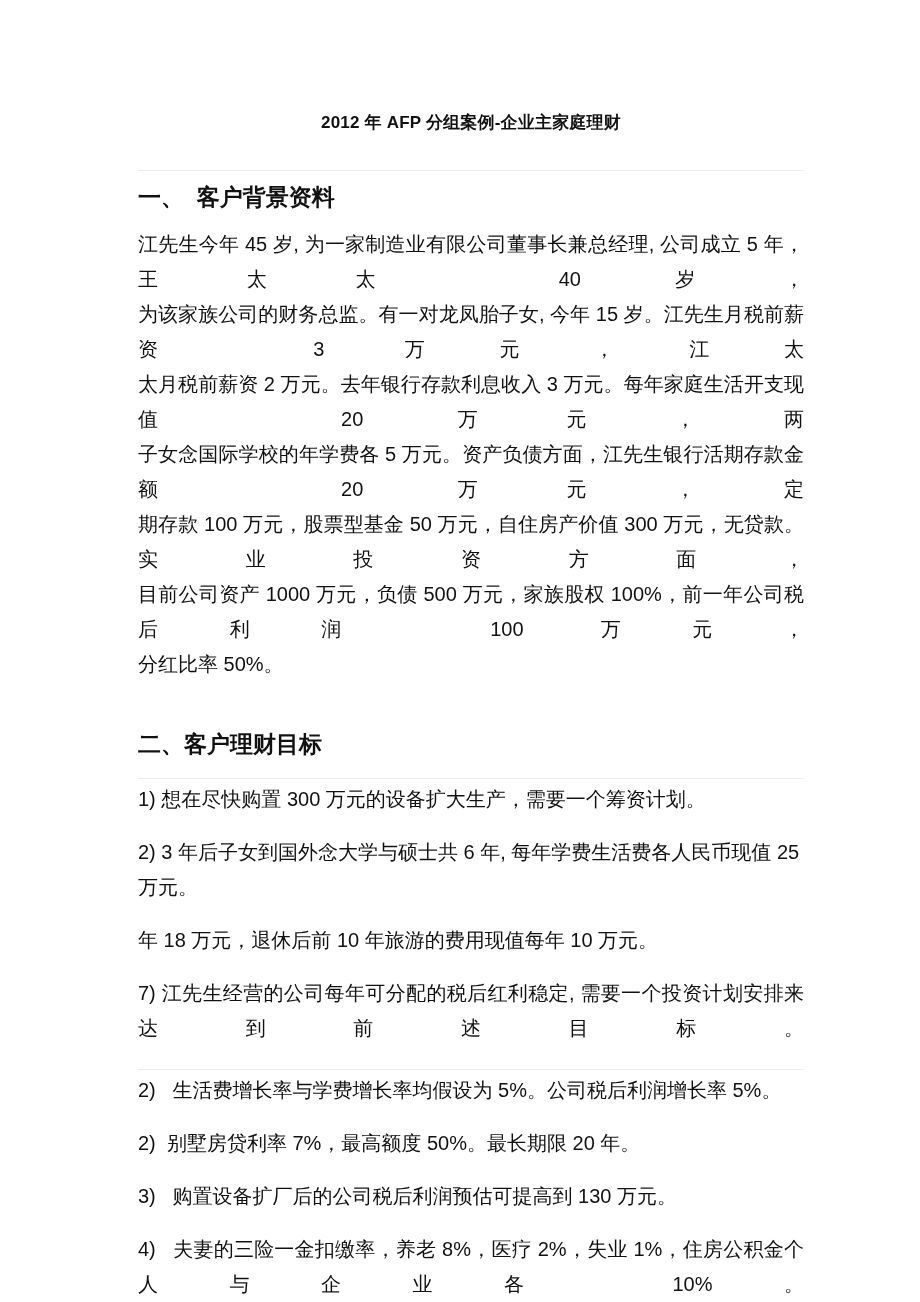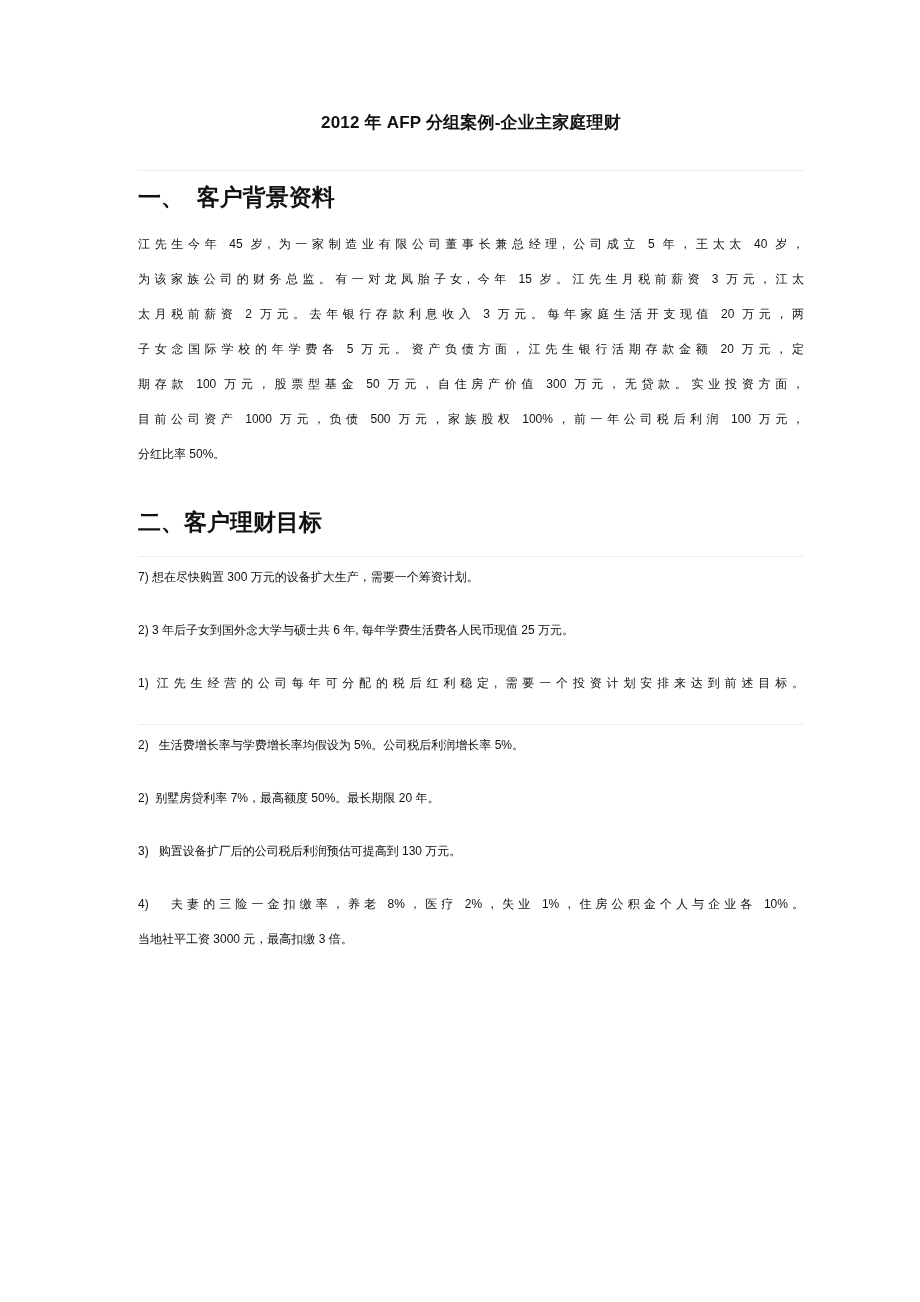--- a/index.html
+++ b/index.html
@@ -32,25 +32,25 @@
   .rule-a { margin-top: 34px; }
   .rule-b { margin-top: 22px; }
   .rule-c { margin-top: 23px; }
   .heading {
     font-size: 23px;
     font-weight: 700;
     line-height: 24px;
     white-space: pre-wrap;
   }
   .h1 { margin-top: 14px; }
-  .h2 { margin-top: 38px; }
+  .h2 { margin-top: 50px; }
   .h3 { margin-top: 72px; }
   .para { margin-top: 18px; }
   .line {
-    font-size: 12px;
+    font-size: 20px;
     line-height: 35px;
     white-space: pre-wrap;
   }
   
   .jl {
     text-align: justify;
     text-align-last: justify;
   }
   .item-first { margin-top: 3px; }
   .item { margin-top: 18px; }
@@ -74,32 +74,33 @@
     <div class="line jl">期存款 100 万元，股票型基金 50 万元，自住房产价值 300 万元，无贷款。实业投资方面，</div>
     <div class="line jl">目前公司资产 1000 万元，负债 500 万元，家族股权 100%，前一年公司税后利润 100 万元，</div>
     <div class="line">分红比率 50%。</div>
   </div>
 
   <div class="heading h2">二、客户理财目标</div>
 
   <div class="rule rule-b"></div>
 
   <div class="item-first">
-    <div class="line">7) 想在尽快购置 300 万元的设备扩大生产，需要一个筹资计划。</div>
+    <div class="line">1) 想在尽快购置 300 万元的设备扩大生产，需要一个筹资计划。</div>
   </div>
 
   <div class="item">
     <div class="line">2) 3 年后子女到国外念大学与硕士共 6 年, 每年学费生活费各人民币现值 25 万元。</div>
   </div>
 
   <div class="item">
+    <div class="line">年 18 万元，退休后前 10 年旅游的费用现值每年 10 万元。</div>
   </div>
 
   <div class="item">
-    <div class="line jl">1) 江先生经营的公司每年可分配的税后红利稳定, 需要一个投资计划安排来达到前述目标。</div>
+    <div class="line jl">7) 江先生经营的公司每年可分配的税后红利稳定, 需要一个投资计划安排来达到前述目标。</div>
   </div>
 
 
   <div class="rule rule-c"></div>
 
   <div class="item-first">
     <div class="line">2)   生活费增长率与学费增长率均假设为 5%。公司税后利润增长率 5%。</div>
   </div>
 
   <div class="item">

